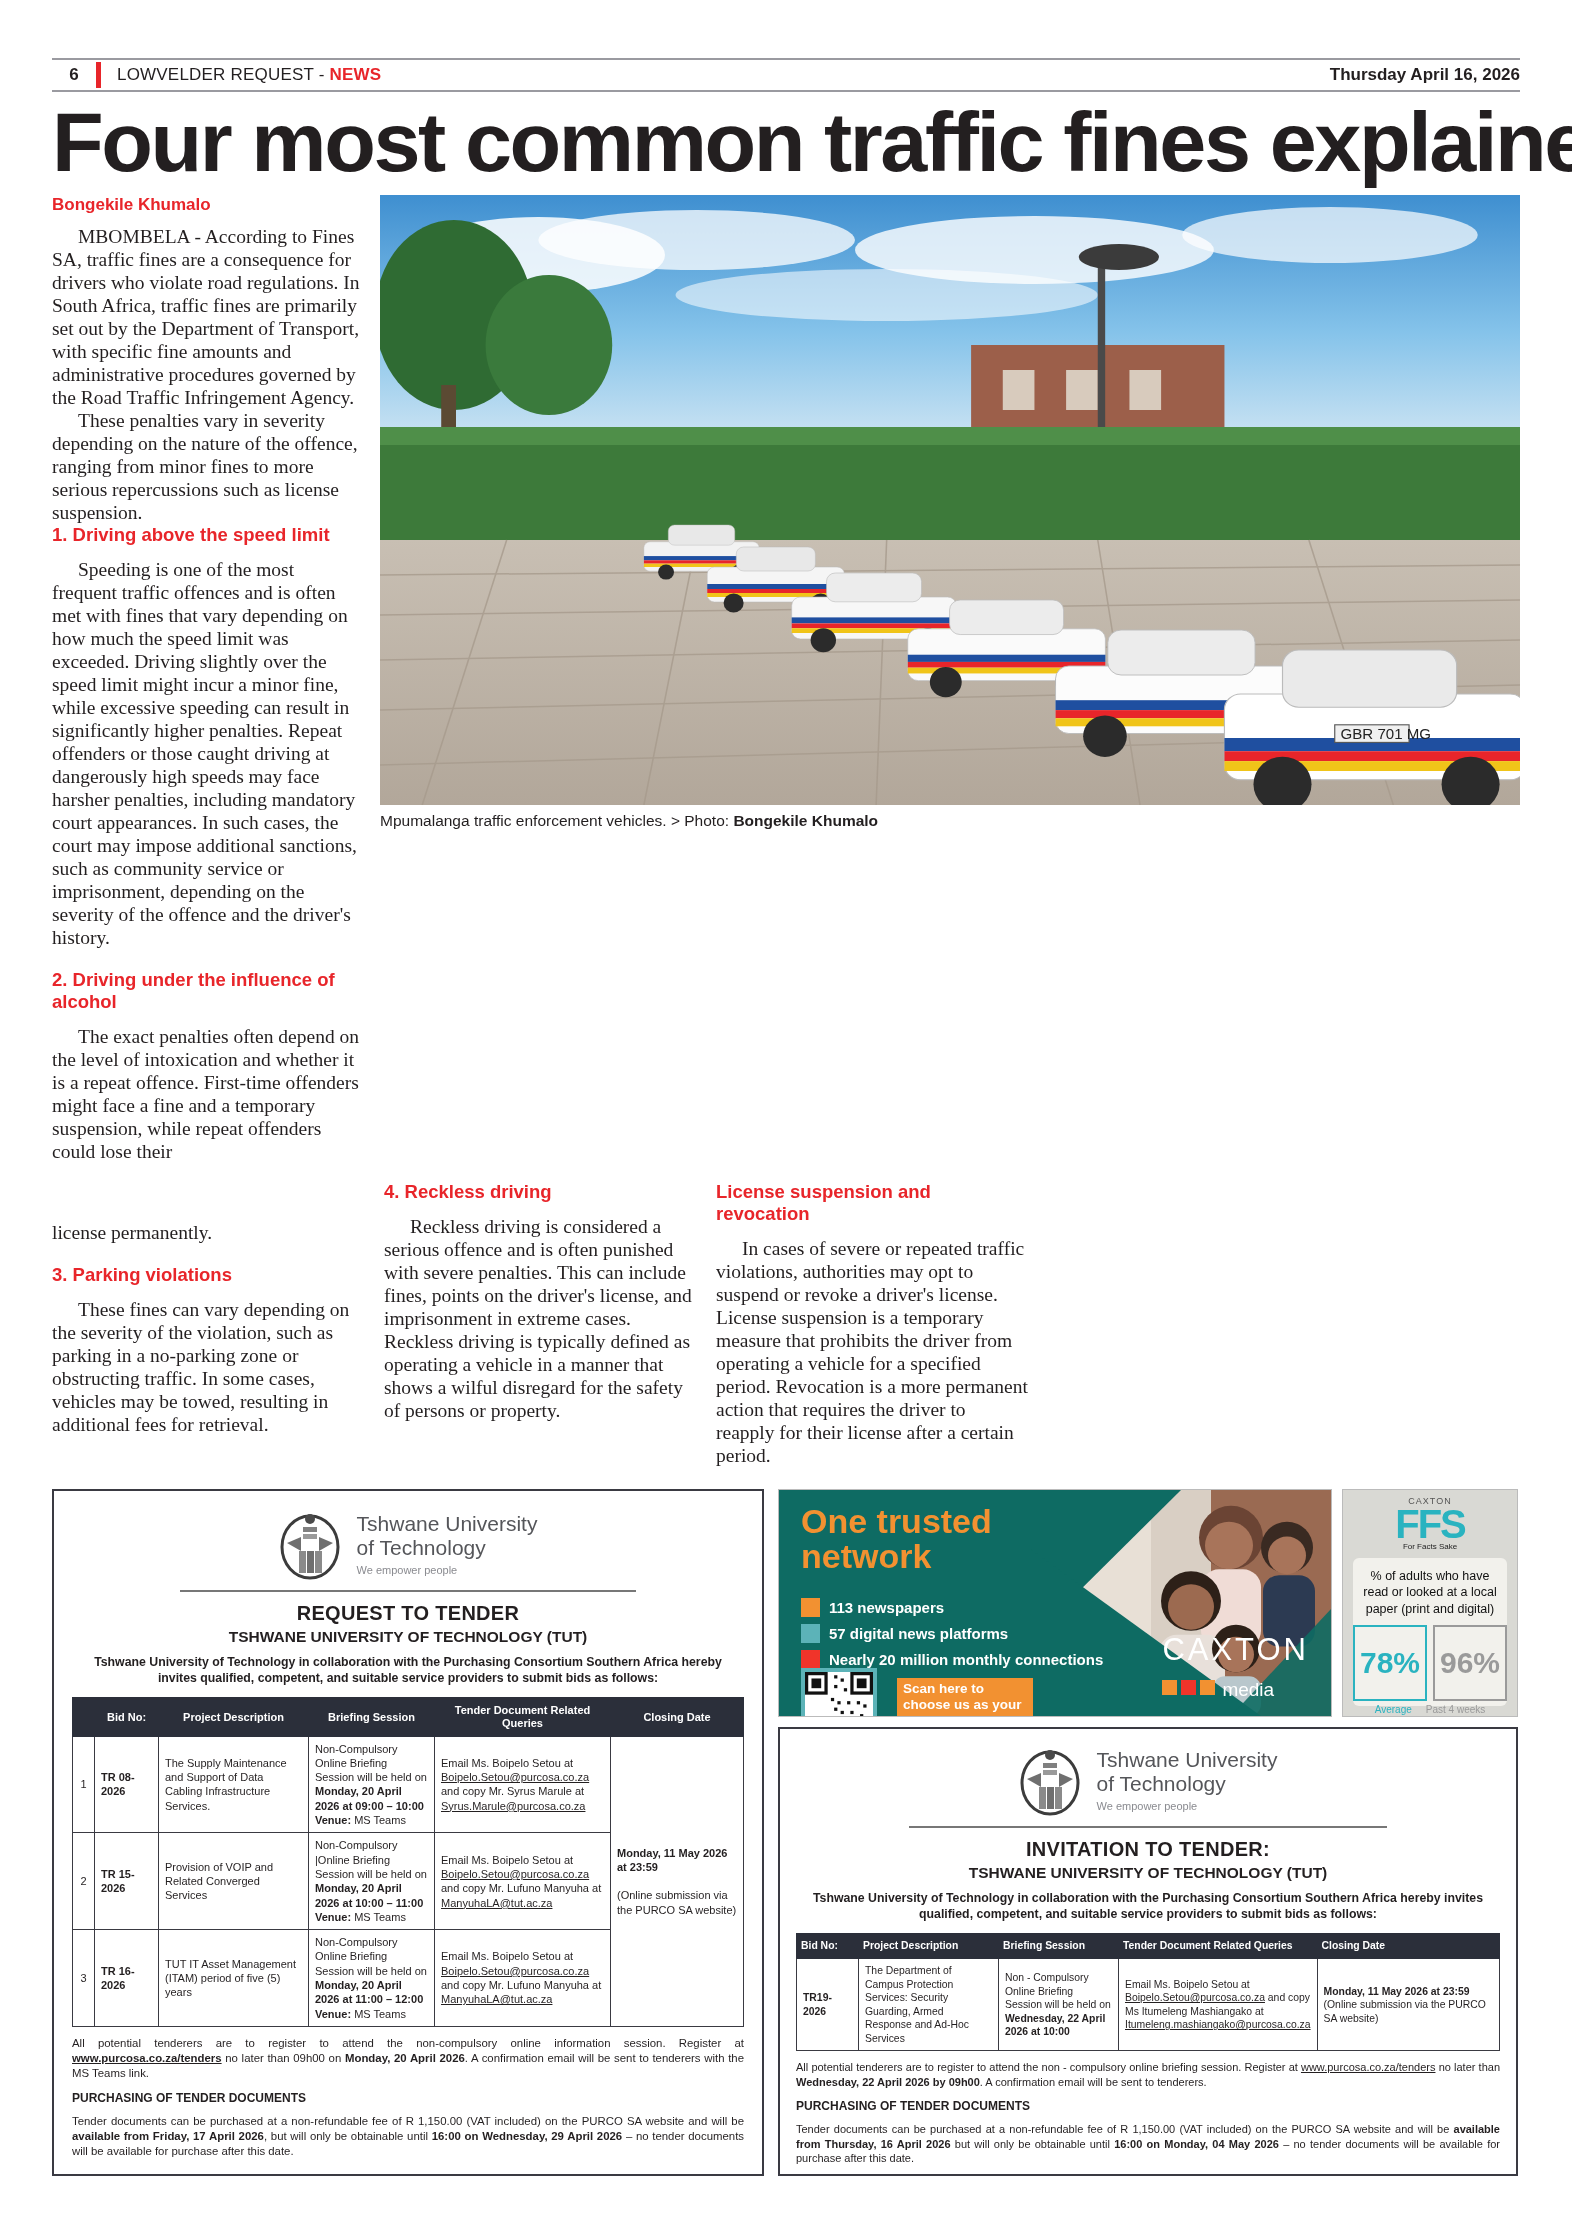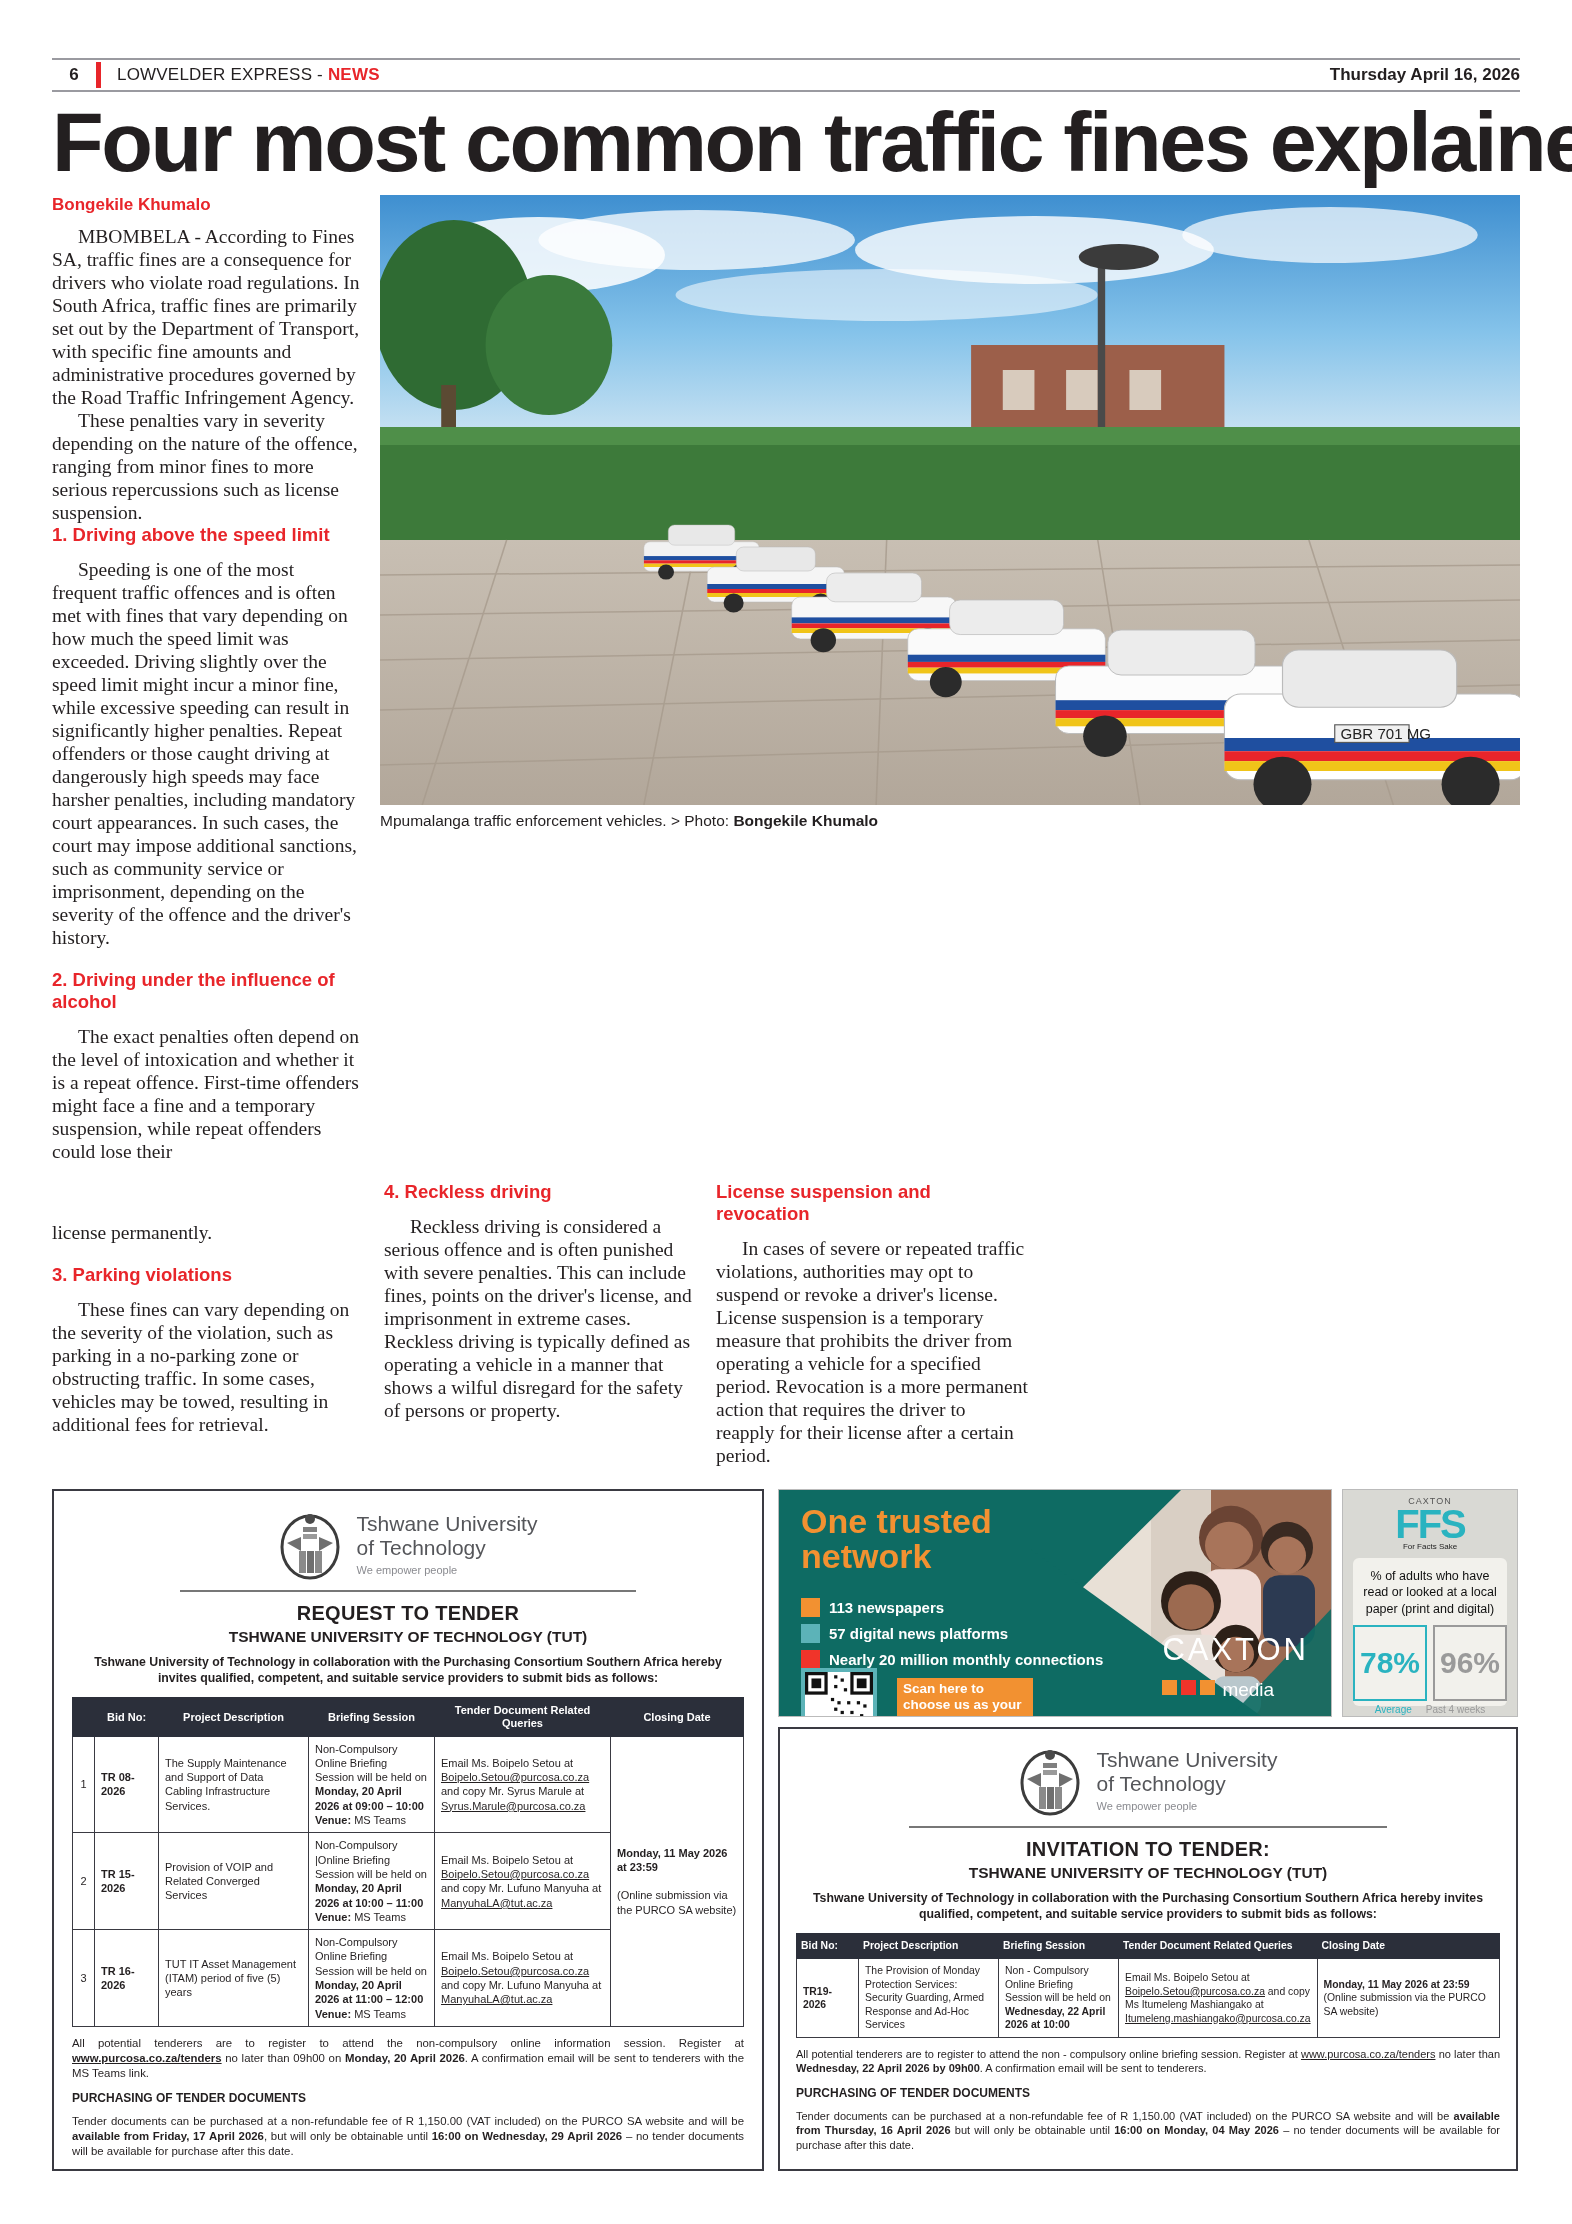--- a/index.html
+++ b/index.html
@@ -137,21 +137,21 @@
   .ad-right .ad-para { font-size: 11px; }
 </style>
 </head>
 <body>
 
 <div class="page">
 
   <div class="masthead">
     <div class="pagenum">6</div>
     <div class="redbar"></div>
-    <div class="mast-title"><span>LOWVELDER EXPRESS - </span><span class="news">NEWS</span></div>
+    <div class="mast-title"><span>LOWVELDER REQUEST - </span><span class="news">NEWS</span></div>
     <div class="mast-date">Thursday April 16, 2026</div>
   </div>
 
   <h1 class="headline">Four most common traffic fines explained</h1>
 
   <div class="article">
     <div class="lead-row">
 
       <div class="col-narrow">
         <div class="byline">Bongekile Khumalo</div>
@@ -512,21 +512,21 @@
               <th style="width:60px;text-align:left">Bid No:</th>
               <th style="width:140px;text-align:left">Project Description</th>
               <th style="width:120px;text-align:left">Briefing Session</th>
               <th style="width:160px;text-align:left">Tender Document Related Queries</th>
               <th style="text-align:left">Closing Date</th>
             </tr>
           </thead>
           <tbody>
             <tr>
               <td class="bid">TR19-2026</td>
-              <td>The Provision of Monday Protection Services: Security Guarding, Armed Response and Ad-Hoc Services</td>
+              <td>The Department of Campus Protection Services: Security Guarding, Armed Response and Ad-Hoc Services</td>
               <td><span>Non - Compulsory Online Briefing Session will be held on </span><b>Wednesday, 22 April 2026 at 10:00</b></td>
               <td><span>Email Ms. Boipelo Setou at </span><span class="u">Boipelo.Setou@purcosa.co.za</span><span> and copy Ms Itumeleng Mashiangako at </span><span class="u">Itumeleng.mashiangako@purcosa.co.za</span></td>
               <td><b>Monday, 11 May 2026 at 23:59</b><br><span>(Online submission via the PURCO SA website)</span></td>
             </tr>
           </tbody>
         </table>
 
         <div class="ad-para"><span>All potential tenderers are to register to attend the non - compulsory online briefing session. Register at </span><span class="u">www.purcosa.co.za/tenders</span><span> no later than </span><b>Wednesday, 22 April 2026 by 09h00</b><span>. A confirmation email will be sent to tenderers.</span></div>
 
         <div class="ad-sec">PURCHASING OF TENDER DOCUMENTS</div>

